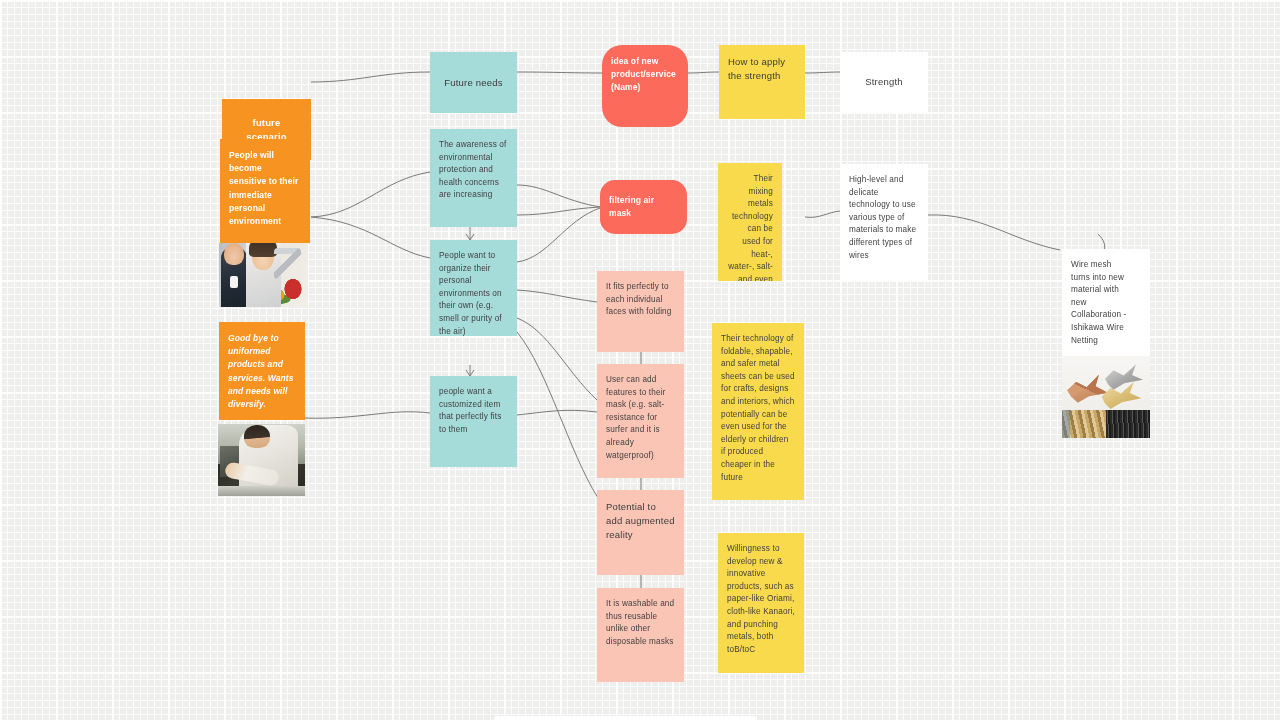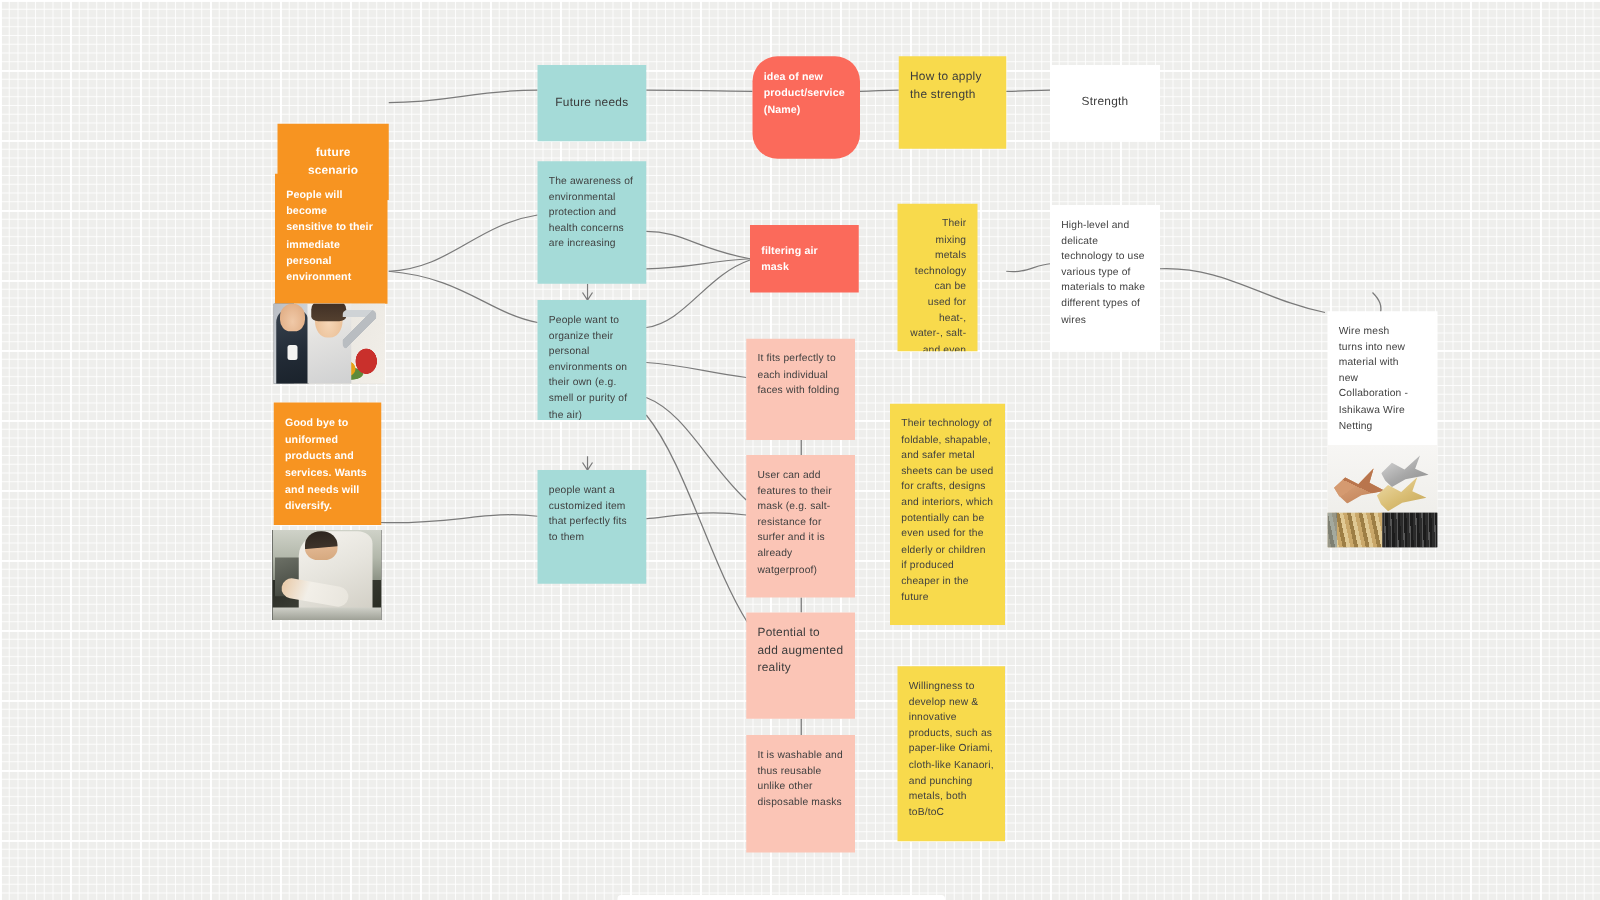--- a/index.html
+++ b/index.html
@@ -336,21 +336,21 @@
 
   <div class="card c-orange align-topleft" style="left:220px; top:139px; width:90px; height:104px;">
     <span class="card-text t-white-bold">People will become sensitive to their immediate personal environment</span>
   </div>
   <div class="photo photo-kitchen" style="left:219px; top:243px; width:89px; height:64px;">
     <div class="lady"></div>
     <div class="tap"></div>
     <div class="badge"></div>
   </div>
 
-  <div class="card c-orange align-topleft" style="left:219px; top:322px; width:86px; height:98px;">
+  <div class="card c-orange align-topleft" style="left:219px; top:322px; width:86px; height:98px;font-style:italic;">
     <span class="card-text t-white-bold">Good bye to uniformed products and services. Wants and needs will diversify.</span>
   </div>
   <div class="photo photo-desk" style="left:218px; top:424px; width:87px; height:72px;">
     <div class="wall"></div>
     <div class="machine"></div>
     <div class="person"></div>
     <div class="head"></div>
     <div class="arm"></div>
     <div class="desk"></div>
   </div>
@@ -368,21 +368,21 @@
   </div>
 
   <div class="card c-teal align-topleft" style="left:430px; top:376px; width:87px; height:91px;">
     <span class="card-text t-dark">people want a customized item that perfectly fits to them</span>
   </div>
 
   <div class="card c-coral align-topleft" style="left:602px; top:45px; width:86px; height:82px;border-radius:20px;">
     <span class="card-text t-white-bold">idea of new product/service (Name)</span>
   </div>
 
-  <div class="card c-coral align-midleft" style="left:600px; top:180px; width:87px; height:54px;">
+  <div class="card c-coral align-midleft" style="left:600px; top:180px; width:87px; height:54px;border-radius:15px;">
     <span class="card-text t-white-bold">filtering air mask</span>
   </div>
 
   <div class="card c-pink align-topleft" style="left:597px; top:271px; width:87px; height:81px;">
     <span class="card-text t-dark">It fits perfectly to each individual faces with folding</span>
   </div>
 
   <div class="card c-pink align-topleft" style="left:597px; top:364px; width:87px; height:114px;">
     <span class="card-text t-dark">User can add features to their mask (e.g. salt-resistance for surfer and it is already watgerproof)</span>
   </div>

